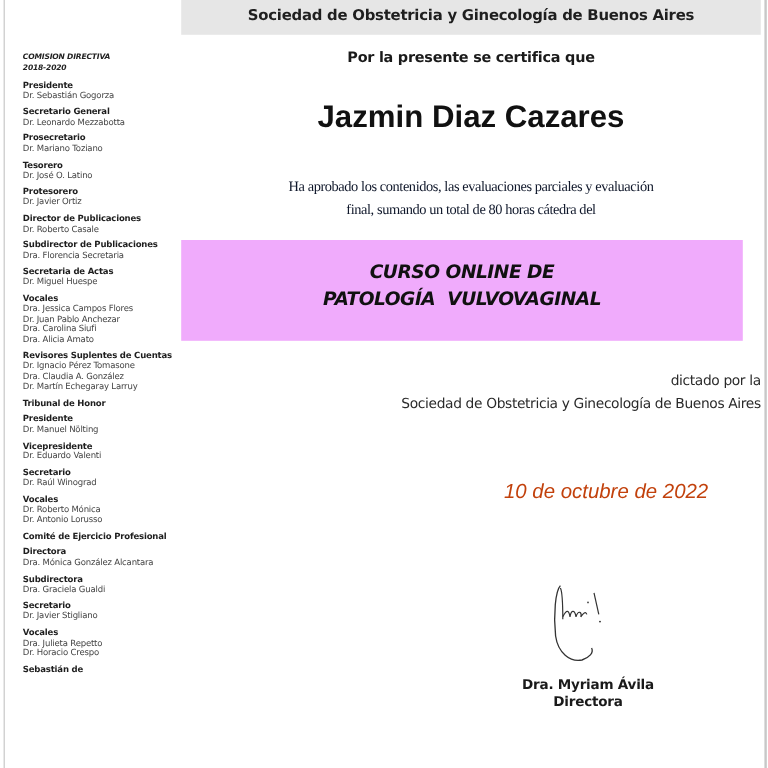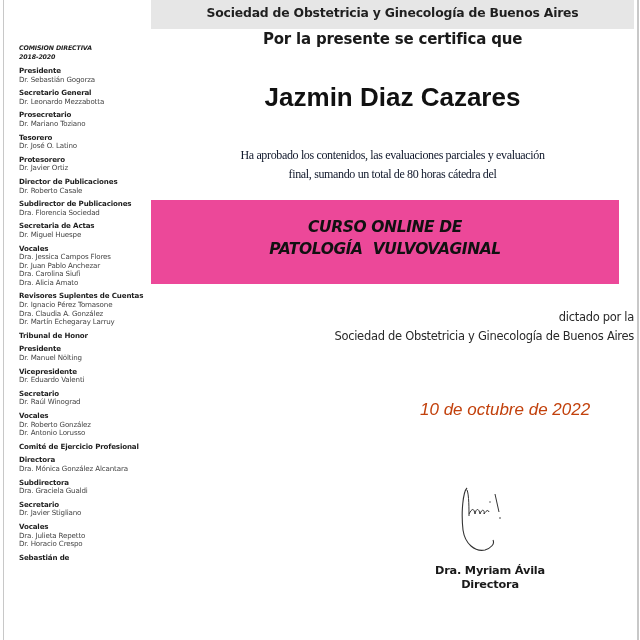--- a/index.html
+++ b/index.html
@@ -26,36 +26,36 @@
   .sb-name { color: #444; }
 
   .header-bar {
     position: absolute; left: 151px; top: 0; width: 483px; height: 29px;
     background: #e6e6e6;
     text-align: center; font-family: "DejaVu Sans", sans-serif;
     font-weight: bold; font-size: 12.4px; line-height: 26px; color: #1f1f1f;
     letter-spacing: -0.2px;
   }
   .certify-line {
-    position: absolute; left: 151px; top: 30px; width: 483px; text-align: center;
-    font-family: "DejaVu Sans", sans-serif; font-weight: bold; font-size: 15px; color: #1a1a1a;
+    position: absolute; left: 151px; top: 41px; width: 483px; text-align: center;
+    font-family: "DejaVu Sans", sans-serif; font-weight: bold; font-size: 12px; color: #1a1a1a;
     letter-spacing: -0.2px;
   }
   .recipient-name {
     position: absolute; left: 151px; top: 82px; width: 483px; text-align: center;
     font-family: "Liberation Sans", sans-serif; font-weight: bold; font-size: 26px; color: #111;
   }
   .approval-text {
     position: absolute; left: 151px; top: 146px; width: 483px; text-align: center;
     font-family: Liberation Serif, serif; font-size: 12px; line-height: 19px; color: #0f172a;
     letter-spacing: -0.35px;
   }
   .course-box {
     position: absolute; left: 151px; top: 200px; width: 468px; height: 84px;
-    background: #ec4899;
+    background: #f0abfc;
   }
   .course-title {
     position: absolute; left: 0; top: 16px; width: 100%; text-align: center;
     font-family: "DejaVu Sans", sans-serif; font-weight: bold; font-style: italic;
     font-size: 15.5px; line-height: 22px; color: #111; letter-spacing: -0.4px;
   }
   .dictated-by {
     position: absolute; left: 151px; top: 308px; width: 483px; text-align: right;
     font-family: "DejaVu Sans", sans-serif; font-size: 11.5px; line-height: 19px; color: #2a2a2a;
     letter-spacing: -0.3px;
@@ -102,21 +102,21 @@
       <div class="sb-group">
         <div class="sb-role">Protesorero</div>
         <div class="sb-name">Dr. Javier Ortiz</div>
       </div>
       <div class="sb-group">
         <div class="sb-role">Director de Publicaciones</div>
         <div class="sb-name">Dr. Roberto Casale</div>
       </div>
       <div class="sb-group">
         <div class="sb-role">Subdirector de Publicaciones</div>
-        <div class="sb-name">Dra. Florencia Sociedad</div>
+        <div class="sb-name">Dra. Florencia Secretaria</div>
       </div>
       <div class="sb-group">
         <div class="sb-role">Secretaria de Actas</div>
         <div class="sb-name">Dr. Miguel Huespe</div>
       </div>
       <div class="sb-group">
         <div class="sb-role">Vocales</div>
         <div class="sb-name">Dra. Jessica Campos Flores</div>
         <div class="sb-name">Dr. Juan Pablo Anchezar</div>
         <div class="sb-name">Dra. Carolina Siufi</div>
@@ -138,21 +138,21 @@
       <div class="sb-group">
         <div class="sb-role">Vicepresidente</div>
         <div class="sb-name">Dr. Eduardo Valenti</div>
       </div>
       <div class="sb-group">
         <div class="sb-role">Secretario</div>
         <div class="sb-name">Dr. Raúl Winograd</div>
       </div>
       <div class="sb-group">
         <div class="sb-role">Vocales</div>
-        <div class="sb-name">Dr. Roberto González</div>
+        <div class="sb-name">Dr. Roberto Mónica</div>
         <div class="sb-name">Dr. Antonio Lorusso</div>
       </div>
       <div class="sb-group">
         <div class="sb-role">Comité de Ejercicio Profesional</div>
       </div>
       <div class="sb-group">
         <div class="sb-role">Directora</div>
         <div class="sb-name">Dra. Mónica González Alcantara</div>
       </div>
       <div class="sb-group">

